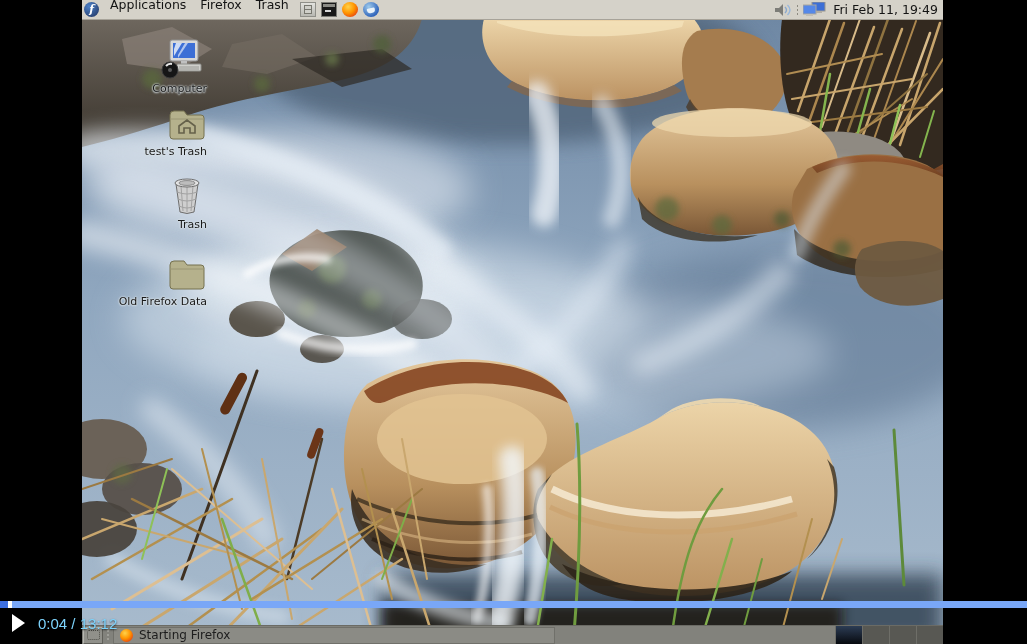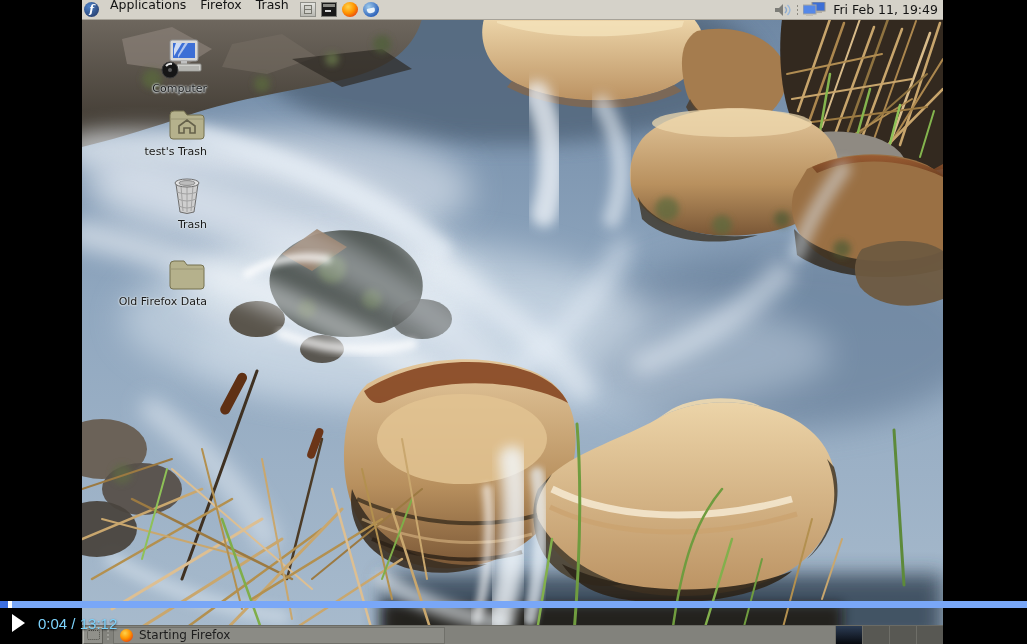--- a/index.html
+++ b/index.html
@@ -40,21 +40,21 @@
           text-shadow:0 0 2px #dfe6ea,0 0 2px #dfe6ea,0 1px 2px #ced8de;white-space:nowrap;}
   
   .taskbar{position:absolute;left:0;top:625px;width:861px;height:19px;background:#82827c;
            border-top:1px solid #6b6b65;display:flex;align-items:center;z-index:6;box-sizing:border-box;}
   .showdesk{width:20px;height:17px;margin-left:1px;background:#90908a;
             border:1px solid;border-color:#b6b6b0 #5e5e58 #5e5e58 #b6b6b0;box-sizing:border-box;
             display:flex;align-items:center;justify-content:center;}
   .showdesk span{display:block;width:11px;height:8px;border:1px dotted #4d4d47;border-radius:2px;}
   .tb-handle{width:4px;height:13px;margin:0 3px;
              background-image:radial-gradient(circle,#9e9e98 35%,transparent 40%);background-size:4px 4px;}
-  .winbtn{display:flex;align-items:center;gap:6px;height:17px;width:332px;padding:0 6px;
+  .winbtn{display:flex;align-items:center;gap:6px;height:17px;width:442px;padding:0 6px;
           background:#8b8b85;border:1px solid #70706a;box-sizing:border-box;}
   .winbtn .fmini{width:13px;height:13px;border-radius:50%;flex:none;
           background:radial-gradient(circle at 38% 32%,#ffd24a,#ff9500 45%,#e33b13 85%);}
   .winbtn .wlabel{font-size:12px;color:#1d1d1d;white-space:nowrap;overflow:hidden;}
   .wsswitch{margin-left:auto;display:flex;height:19px;}
   .wscell{width:27px;height:100%;background:#585853;border-left:1px solid #6e6e68;box-sizing:border-box;}
   .wscell.active{background:linear-gradient(#2c3c54,#05070b);}
   
   .progress{position:absolute;left:0;top:601px;width:1027px;height:7px;display:flex;z-index:10;}
   .p-played{width:8px;background:#3d6fe0;}

